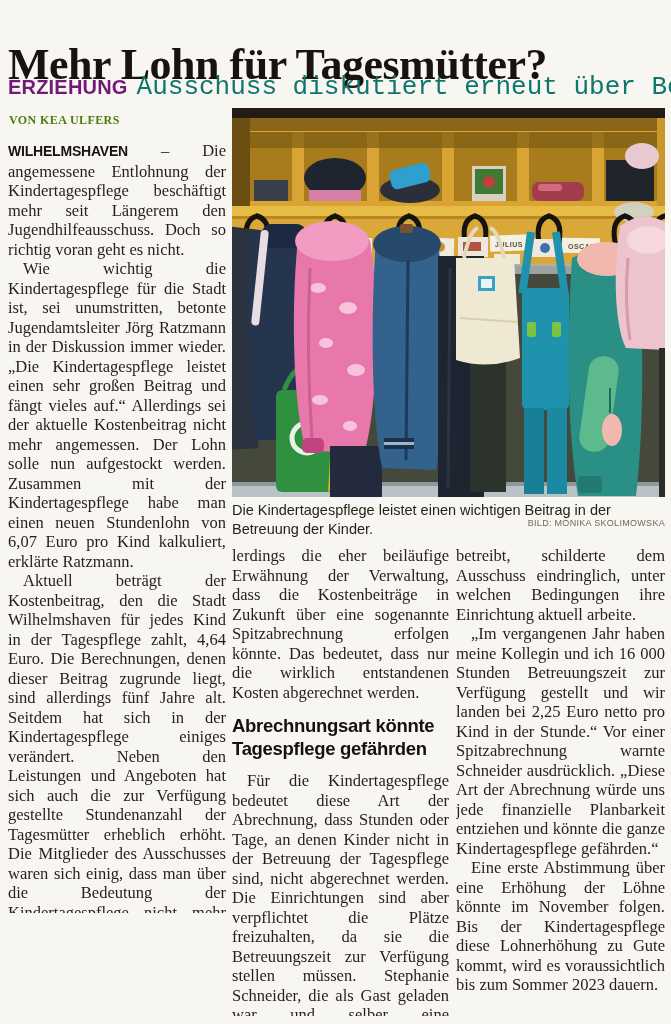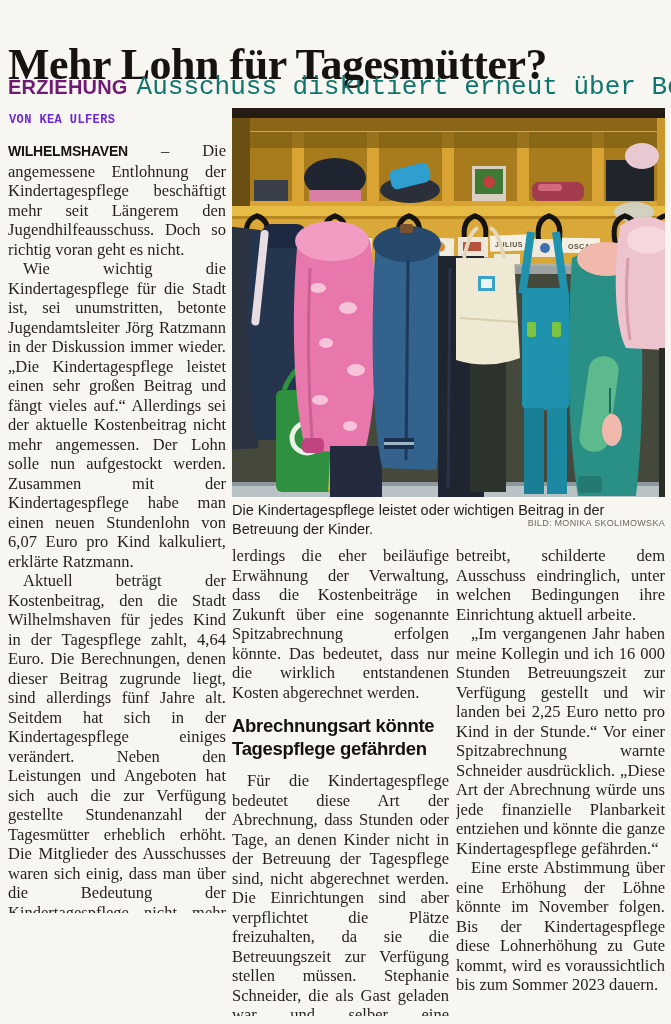--- a/index.html
+++ b/index.html
@@ -25,22 +25,22 @@
   .kicker{
     font-family:"Liberation Sans", sans-serif;
     font-weight:700;font-size:20px;letter-spacing:0.2px;color:#701a75;
   }
   .subheadline{
     font-family:Liberation Mono, monospace;
     font-size:26px;color:#0f766e;
   }
   .byline{
     position:absolute;left:9px;top:113px;
-    font-family:Liberation Mono, monospace;
-    font-weight:700;font-size:12px;letter-spacing:0.4px;color:#6d28d9;
+    font-family:Liberation Serif, serif;
+    font-weight:700;font-size:12px;letter-spacing:0.4px;color:#4d7c0f;
   }
   .col{
     position:absolute;
     font-size:16.5px;line-height:19.5px;
     text-align:justify;
     hyphens:auto;-webkit-hyphens:auto;
     overflow:hidden;
   }
   .col p{margin:0;}
   .col p.indent{text-indent:15px;}
@@ -248,21 +248,21 @@
         <path d="M388 118 C380 170 384 222 394 240 L433 242 L433 114 Q410 102 388 118 Z" fill="#edc3cd"></path>
         <ellipse cx="416" cy="132" rx="21" ry="14" fill="#f6d7de"></ellipse>
         <path d="M396 150 Q392 195 398 232" stroke="#d79aa8" stroke-width="3" fill="none"></path>
 
         <rect x="427" y="240" width="6" height="149" fill="#2a2d26"></rect>
       </g>
     </svg>
   </div>
 
   <div class="caption">
-    <span>Die Kindertagespflege leistet oder wichtigen Beitrag in der Betreuung der Kinder.</span>
+    <span>Die Kindertagespflege leistet einen wichtigen Beitrag in der Betreuung der Kinder.</span>
     <span class="credit">BILD: MONIKA SKOLIMOWSKA</span>
   </div>
 
   <div class="col col-mid">
     <p>lerdings die eher beiläufige Erwähnung der Verwaltung, dass die Kostenbeiträge in Zukunft über eine sogenannte Spitzabrechnung erfolgen könnte. Das bedeutet, dass nur die wirklich entstandenen Kosten abgerechnet werden.</p>
     <h2 class="subhead">Abrechnungsart könnte Tagespflege gefährden</h2>
     <p class="indent">Für die Kindertagespflege bedeutet diese Art der Abrechnung, dass Stunden oder Tage, an denen Kinder nicht in der Betreuung der Tagespflege sind, nicht abgerechnet werden. Die Einrichtungen sind aber verpflichtet die Plätze freizuhalten, da sie die Betreuungszeit zur Verfügung stellen müssen. Stephanie Schneider, die als Gast geladen war und selber eine Großtagespflege</p>
   </div>
 
   <div class="col col-right">

